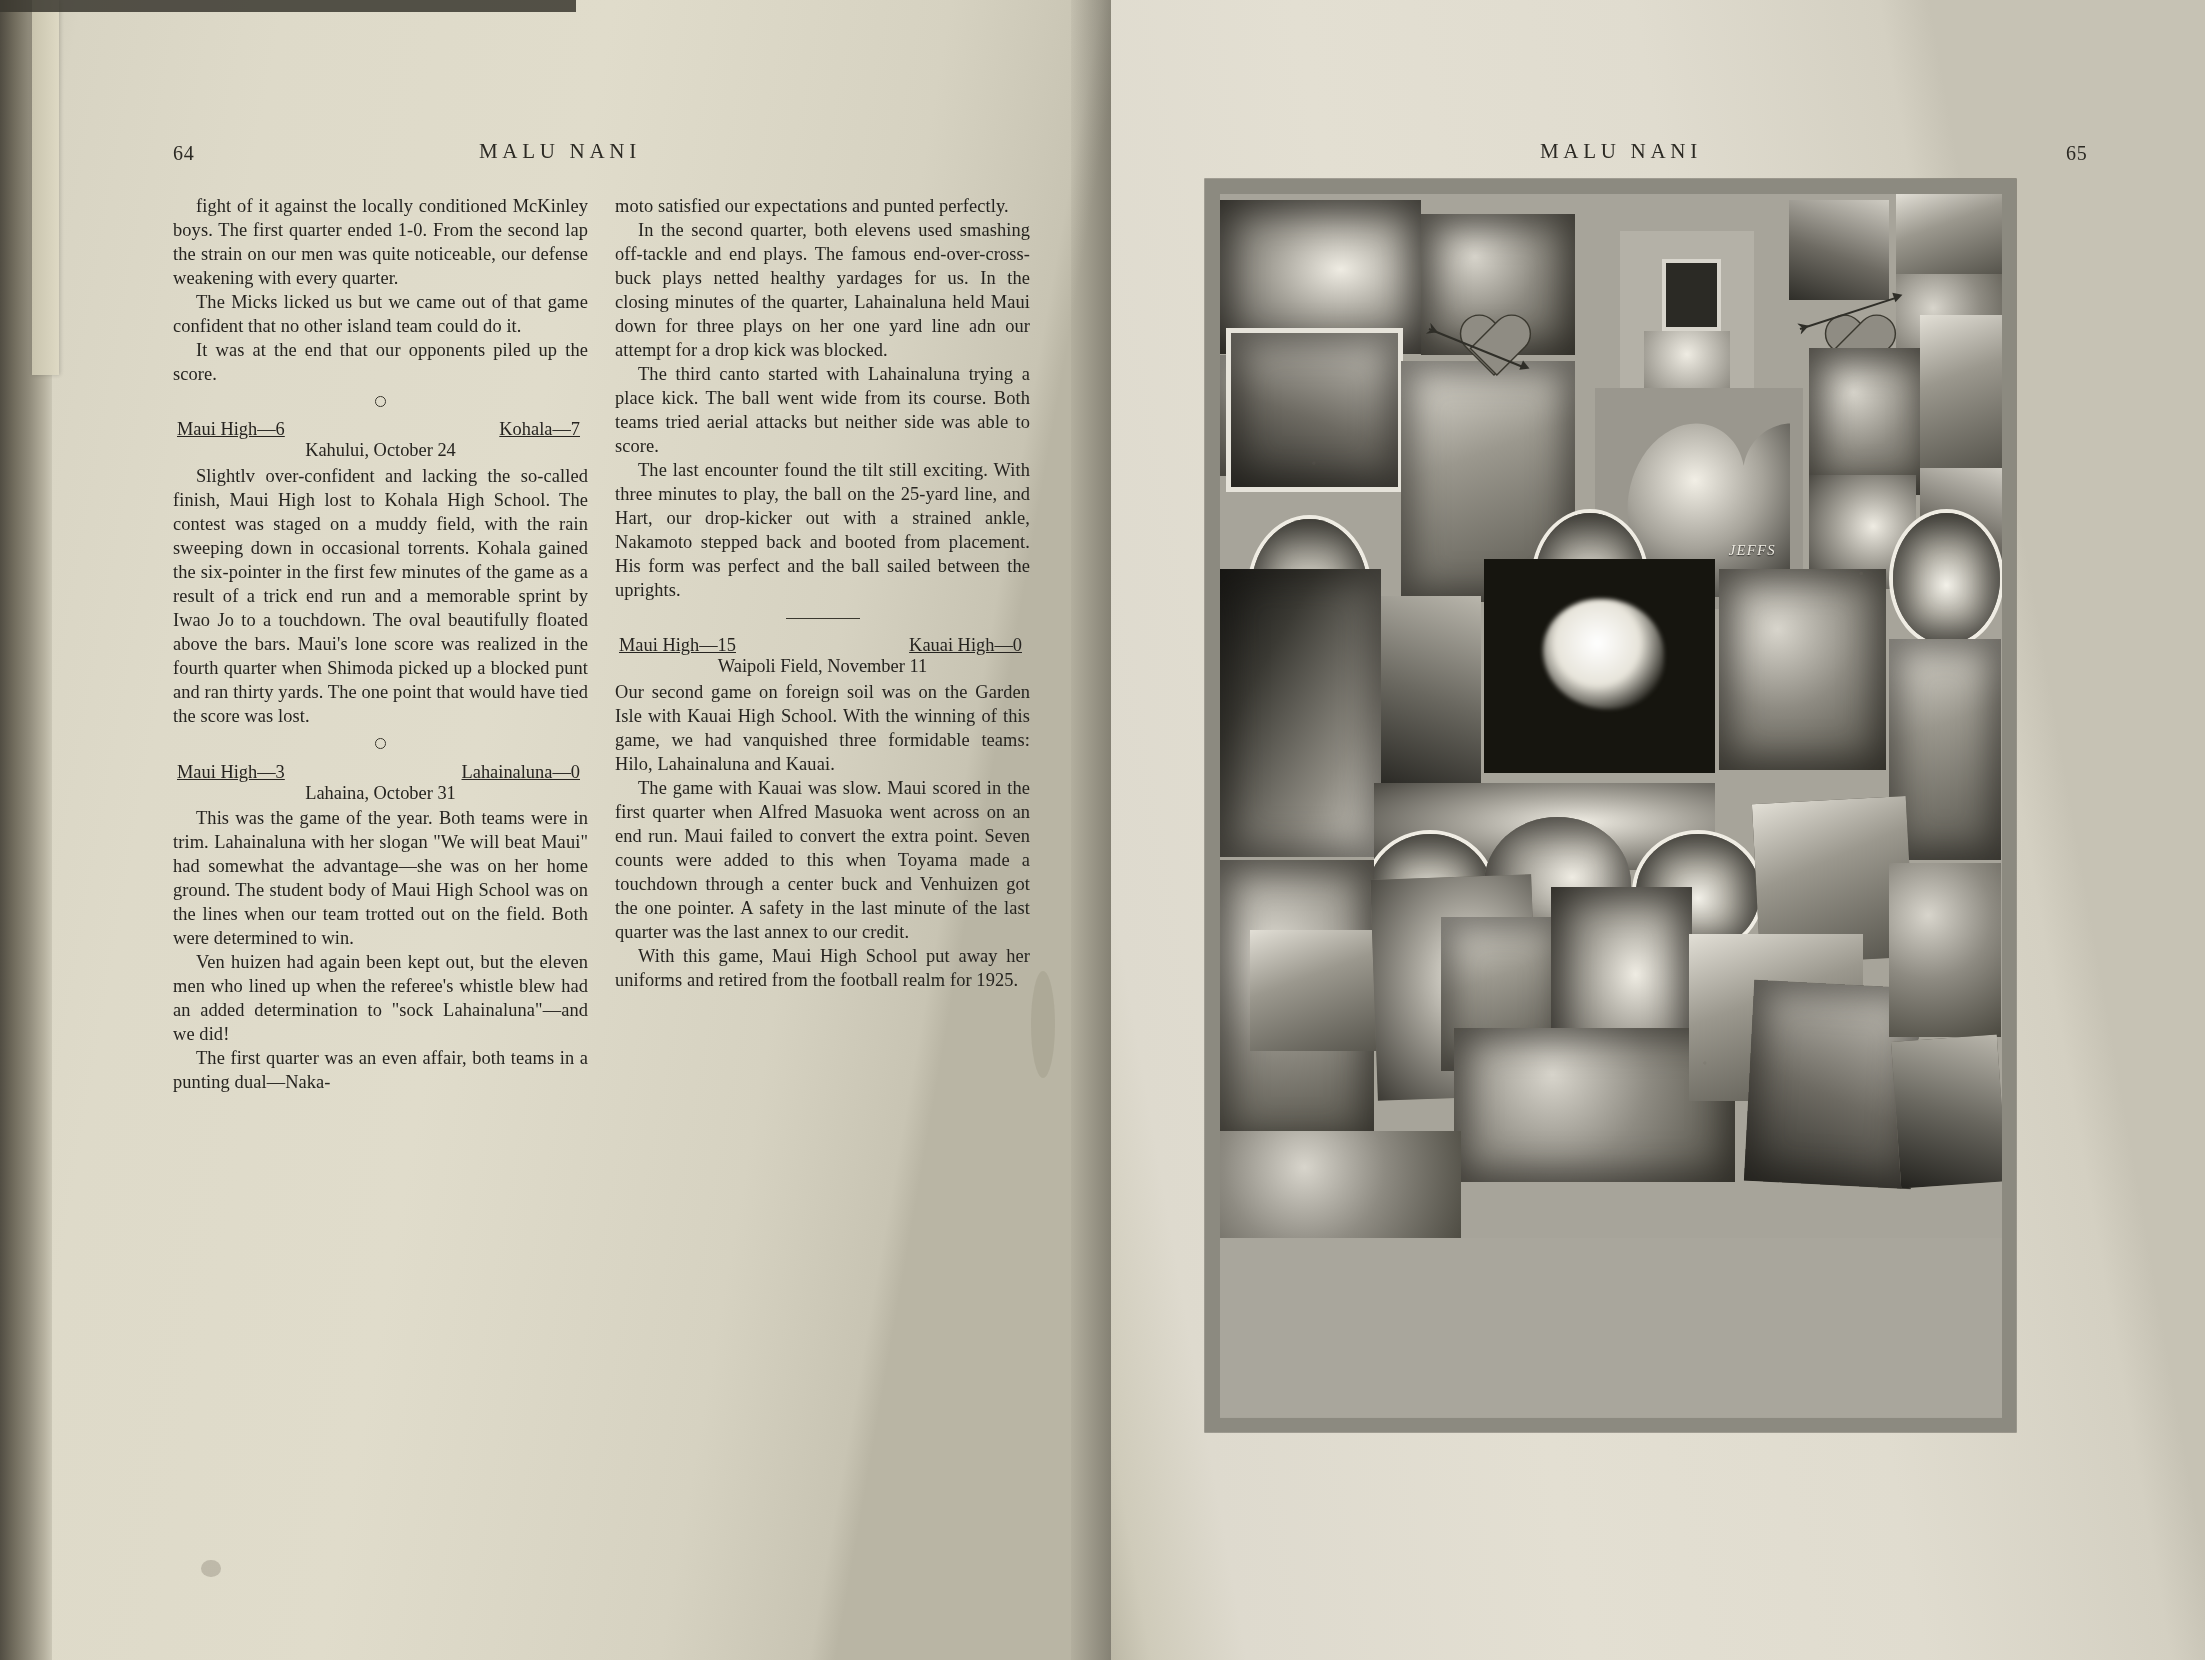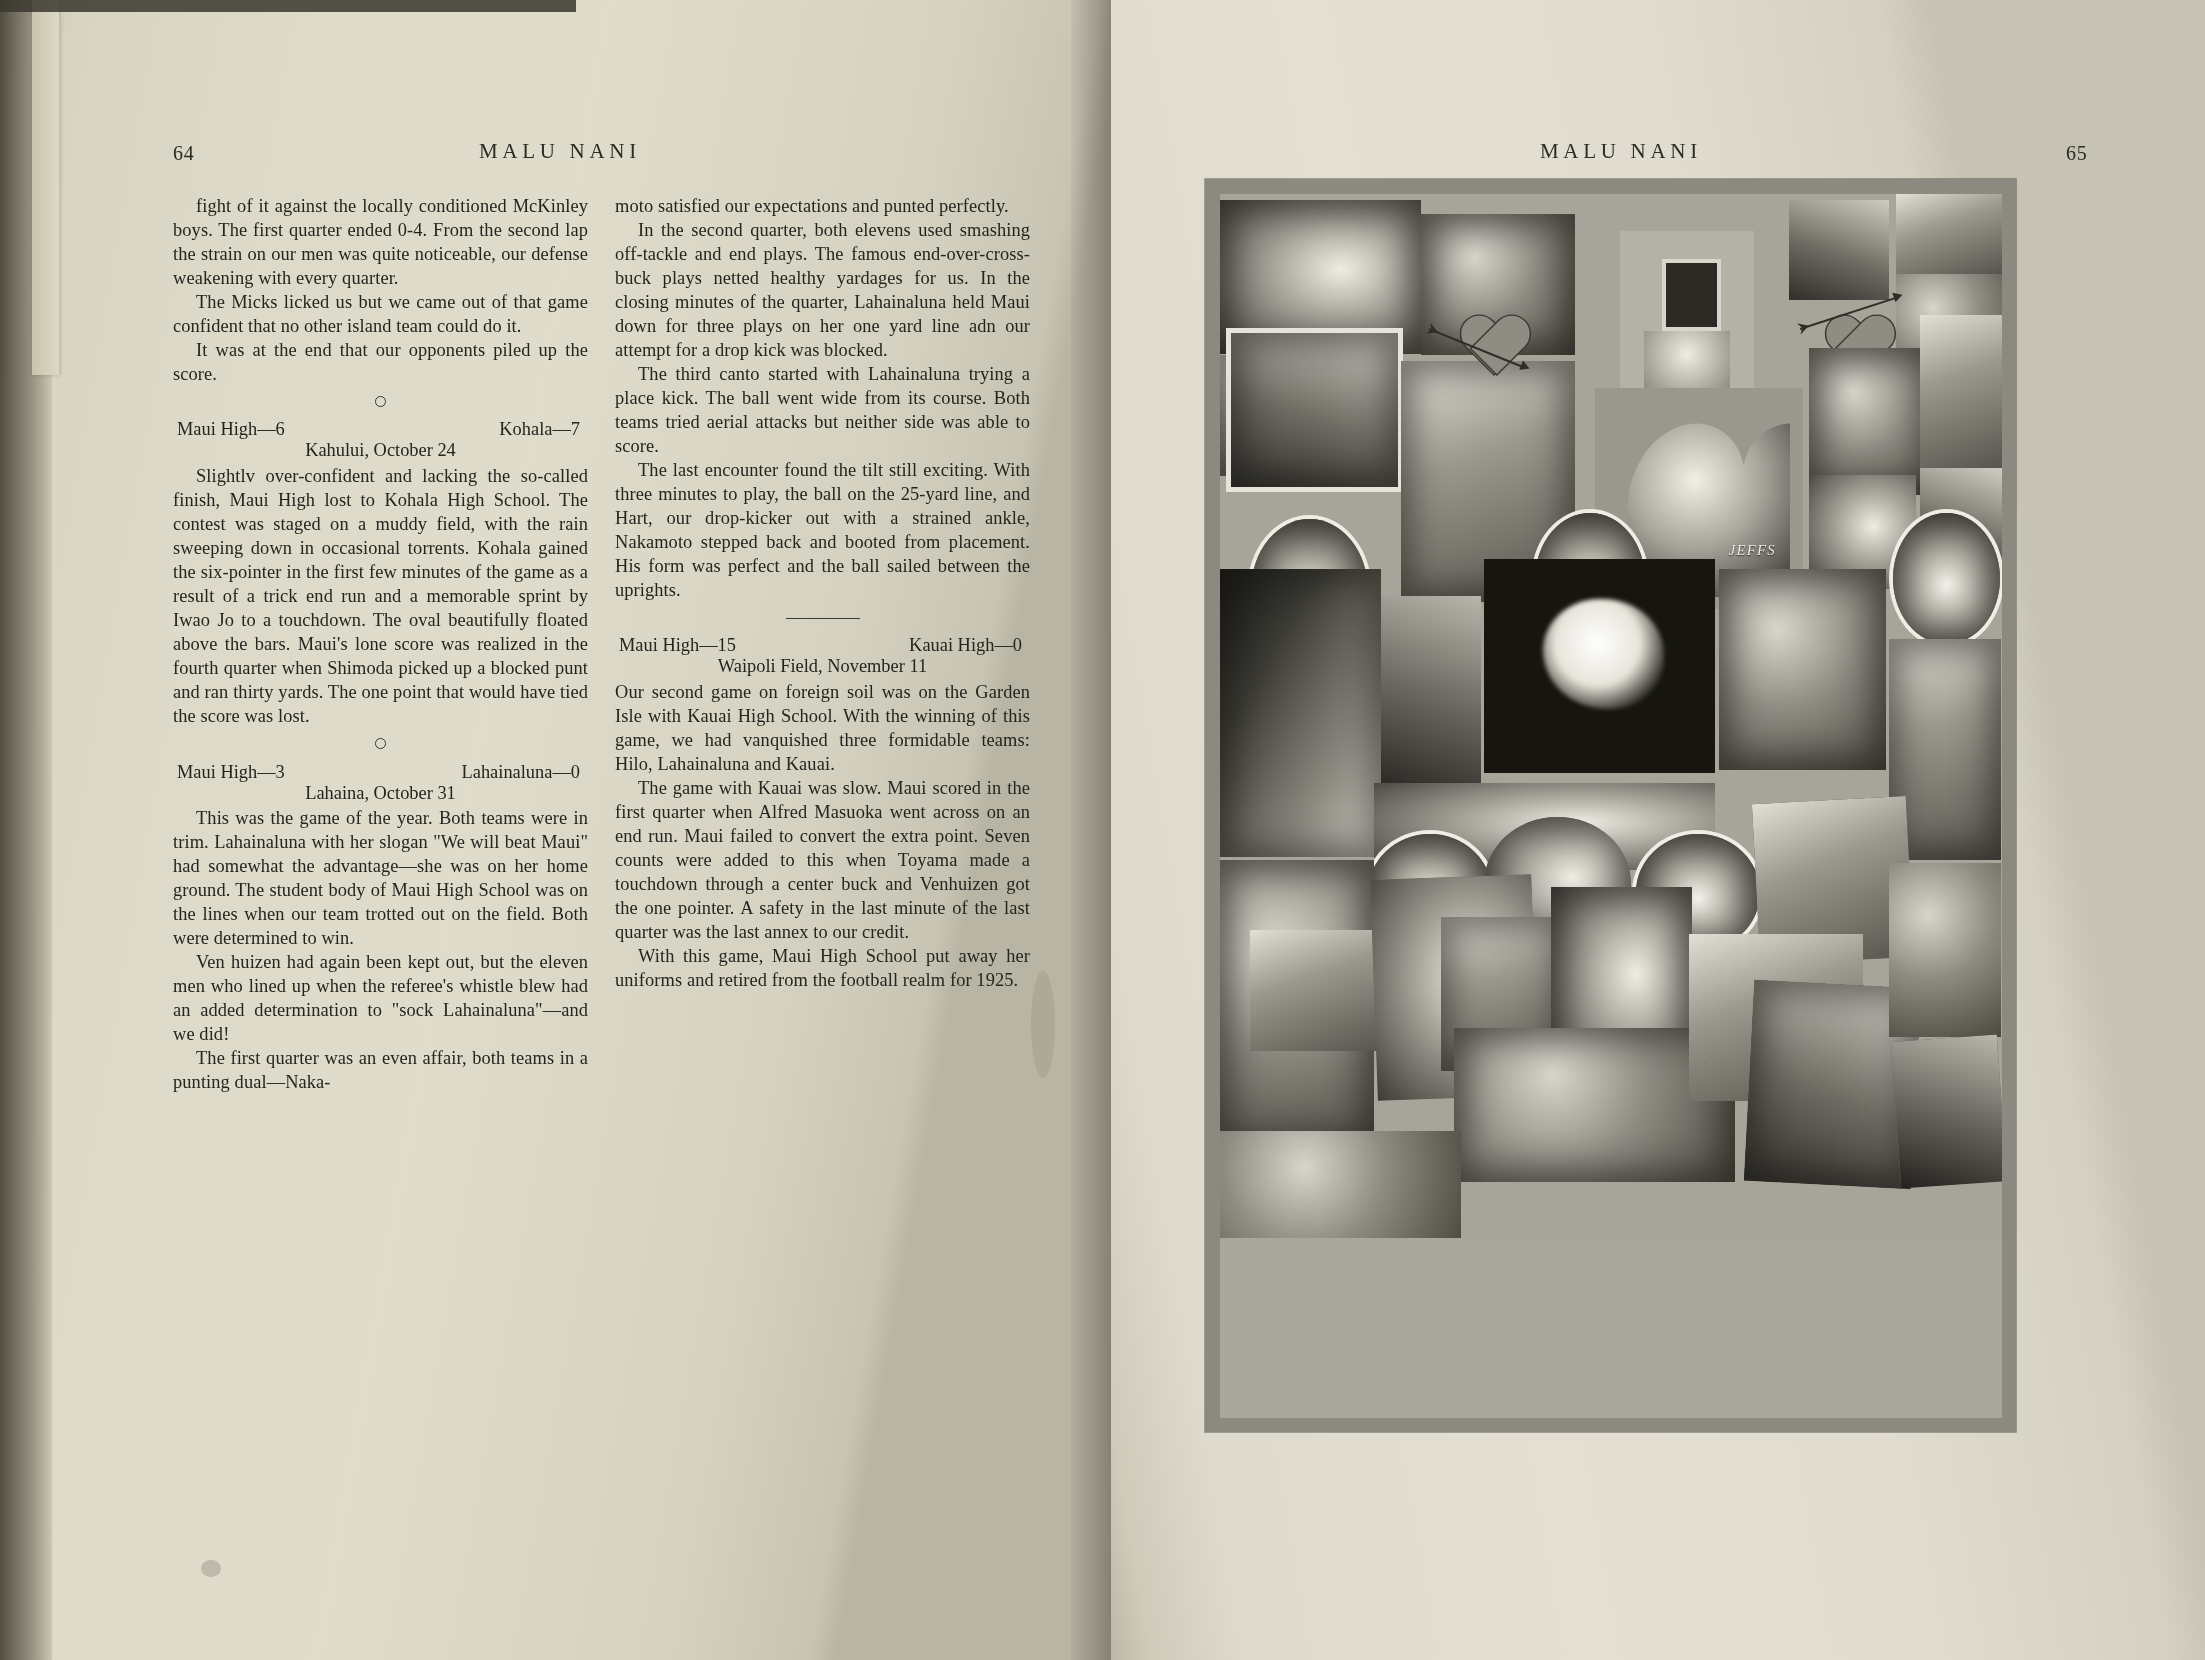--- a/index.html
+++ b/index.html
@@ -120,20 +120,21 @@
   .col p.noindent { text-indent: 0; }
 
   
   .score-line {
     display: flex;
     justify-content: space-between;
     font-size: 18.4px;
     color: #262420;
     margin: 0;
     padding: 0 8px 0 4px;
+    text-decoration: underline;
   }
   .score-sub {
     text-align: center;
     font-size: 18.4px;
     color: #262420;
     margin: 0 0 2.7px 0;
   }
   .rule-orn {
     text-align: center;
     font-size: 14.7px;
@@ -285,21 +286,21 @@
   <div class="paper-stain" style="left:1031px; top:971px; width:24px; height:107px; background:rgba(120,114,96,.18);"></div>
 
   <div class="folio page-num-left">64</div>
   <div class="folio head-left">MALU NANI</div>
   <div class="folio head-right">MALU NANI</div>
   <div class="folio page-num-right">65</div>
 
   <div class="cols">
 
     <div class="col">
-      <p>fight of it against the locally conditioned McKinley boys.  The first quarter ended 0-4.  From the second lap the strain on our men was quite noticeable, our defense weakening with every quarter.</p>
+      <p>fight of it against the locally conditioned McKinley boys.  The first quarter ended 1-0.  From the second lap the strain on our men was quite noticeable, our defense weakening with every quarter.</p>
       <p>The Micks licked us but we came out of that game confident that no other island team could do it.</p>
       <p>It was at the end that our opponents piled up the score.</p>
 
       <div class="rule-orn"><span class="ring"></span></div>
       <div class="score-line">
         <span>Maui High—6</span>
         <span>Kohala—7</span>
       </div>
       <div class="score-sub">Kahului, October 24</div>
       <p>Slightlv over-confident and lacking the so-called finish, Maui High lost to Kohala High School.  The contest was staged on a muddy field, with the rain sweeping down in occasional torrents.  Kohala gained the six-pointer in the first few minutes of the game as a result of a trick end run and a memorable sprint by Iwao Jo to a touchdown.  The oval beautifully floated above the bars.  Maui's lone score was realized in the fourth quarter when Shimoda picked up a blocked punt and ran thirty yards.  The one point that would have tied the score was lost.</p>

